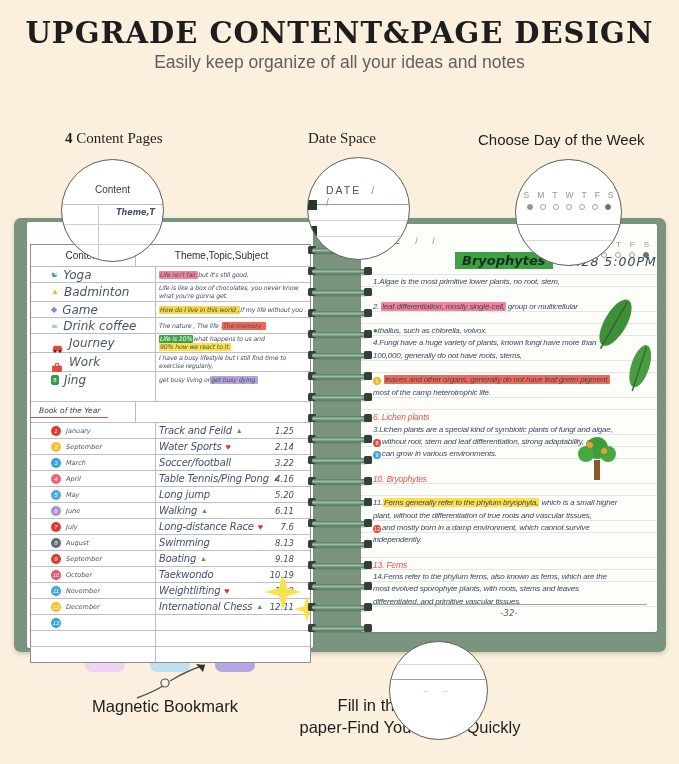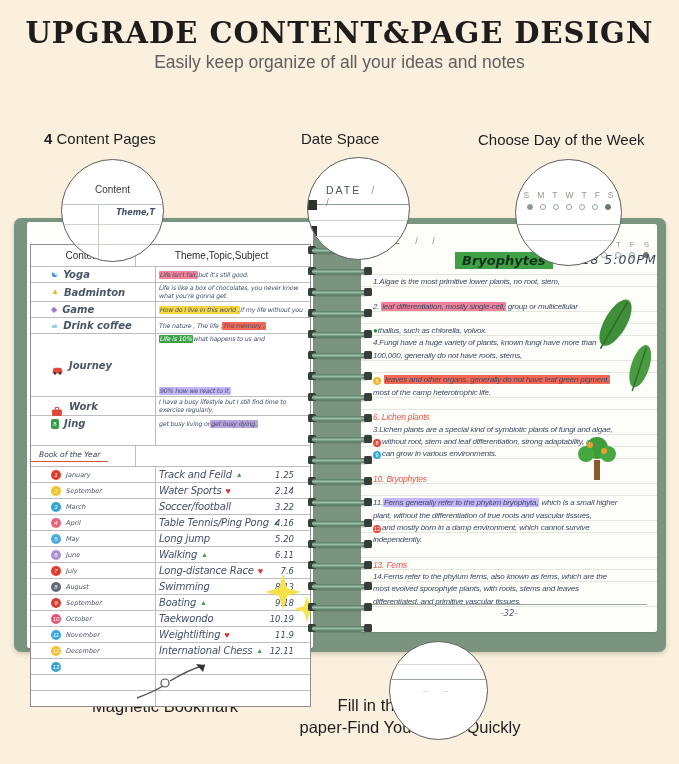--- a/index.html
+++ b/index.html
@@ -9,22 +9,22 @@
   
   .title{position:absolute;top:16px;left:0;width:679px;text-align:center;
          font-family:"DejaVu Serif","Liberation Serif",serif;font-weight:700;
          font-size:29px;letter-spacing:1px;color:#1d1d1d;}
   .subtitle{position:absolute;top:52px;left:0;width:679px;text-align:center;
             font-size:17.5px;color:#5f5f5f;}
 
   
   .callout{position:absolute;font-size:15px;color:#1e1e1e;}
   .callout b{font-weight:700;}
-  .cl-cp{left:44px;top:130px;}
-  .cl-ds{left:301px;top:130px;}
+  .cl-cp{left:65px;top:130px;font-family:Liberation Serif, serif;}
+  .cl-ds{left:308px;top:130px;font-family:Liberation Serif, serif;}
   .cl-dw{left:478px;top:131px;}
   .cl-mb{left:60px;top:697px;width:210px;text-align:center;font-size:16.5px;}
   .cl-fn{left:265px;top:694px;width:290px;text-align:center;font-size:16.5px;line-height:22px;}
 
   
   .cover{position:absolute;left:14px;top:218px;width:652px;height:434px;
          background:#7a9480;border-radius:7px;box-shadow:0 2px 4px rgba(80,80,60,.25);z-index:1;}
   .bookmark{position:absolute;top:630px;width:40px;height:42px;border-radius:0 0 7px 7px;z-index:2;}
   .left-page{position:absolute;left:27px;top:222px;width:286px;height:426px;background:#fefefc;
              border-radius:2px;box-shadow:0 1px 2px rgba(90,90,70,.25);z-index:3;}
@@ -42,29 +42,29 @@
 
   
   .ltable{position:absolute;left:3px;top:22px;width:279px;border:1px solid #8f8f8f;background:#fff;}
   .trow{display:flex;align-items:stretch;border-bottom:1px solid #bdbdbd;min-height:15px;}
   .trow:last-child{border-bottom:none;justify-content:space-between;}
   .tcell1{width:104px;border-right:1px solid #bdbdbd;display:flex;align-items:center;padding-left:20px;gap:5px;}
   .tcell2{flex:1;display:flex;align-items:center;flex-wrap:wrap;padding:1px 3px;position:relative;}
   .hrow{min-height:21px;}
   .hrow .tcell1,.hrow .tcell2{justify-content:center;padding-left:0;font-size:10px;color:#2e2e2e;}
   .hand{font-style:italic;font-family:"DejaVu Sans",sans-serif;}
-  .alabel{font-size:10px;color:#4a5568;font-style:italic;font-weight:bold;}
+  .alabel{font-size:12px;color:#4a5568;font-style:italic;}
   .aseg{font-size:6.3px;letter-spacing:-0.2px;color:#44506b;font-style:italic;line-height:8px;}
   .aicon-glyph{font-size:8px;line-height:8px;font-style:normal;}
   .aicon-badge{width:8px;height:10px;border-radius:2px;color:#fff;font-size:6px;line-height:10px;
                text-align:center;font-style:normal;flex:0 0 auto;}
   .aicon-svg{width:13px;height:9px;flex:0 0 auto;}
   .hl{padding:0 1px;border-radius:1px;}
   .hl-pink{background:#f2839a;} .hl-yellow{background:#f7d843;} .hl-red{background:#f26854;}
-  .hl-green{background:#3da14a;color:#fff;} .hl-blue{background:#c4b5fd;margin-top:44px;} .hl-purple{background:#b7a4dd;}
+  .hl-green{background:#3da14a;color:#fff;} .hl-blue{background:#fde047;} .hl-purple{background:#b7a4dd;}
   .boyrow{min-height:20px;}
   .boyrow .tcell1{justify-content:flex-start;padding-left:0;}
   .boy-text{font-size:7.5px;color:#3a4150;font-style:italic;border-bottom:1.5px solid #e04b3a;padding:0 8px 2px;}
   .mnum{width:10px;height:10px;border-radius:50%;color:#fff;font-size:6px;line-height:10px;text-align:center;
         font-style:italic;flex:0 0 auto;}
   .mlabel{font-size:6.5px;color:#4a5568;font-style:italic;}
   .mact{font-size:10px;color:#44506b;font-style:italic;letter-spacing:-0.2px;}
   .marker{margin-left:4px;font-style:normal;}
   .marker-tri{color:#3da14a;font-size:7px;} .marker-heart{color:#e0352b;font-size:9px;}
   .mpage{position:absolute;right:16px;font-size:8.5px;color:#3d4a6b;font-style:italic;}
@@ -72,21 +72,21 @@
 
   
   .rp-date{position:absolute;left:11px;top:12px;font-size:9px;color:#47564c;letter-spacing:1.5px;}
   .rp-date .slashes{color:#8a948c;margin-left:14px;letter-spacing:6px;}
   .rp-week{position:absolute;right:8px;top:16px;display:flex;flex-direction:column;align-items:flex-end;gap:3px;}
   .week-letters{display:flex;gap:9px;font-size:8px;color:#8b998c;}
   .week-dots{display:flex;gap:8px;}
   .wdot{width:6px;height:6px;border-radius:50%;border:1px solid #9aa89b;box-sizing:border-box;}
   .wdot.filled{background:#8d9c8e;border-color:#8d9c8e;}
   .wdot.filled-dark{background:#66766a;border-color:#66766a;}
-  .rp-titlerow{position:absolute;left:94px;top:28px;display:flex;align-items:flex-start;gap:15px;}
+  .rp-titlerow{position:absolute;left:94px;top:28px;display:flex;align-items:flex-end;gap:15px;}
   .note-title{background:#3fa046;color:#12311a;font-size:13px;font-weight:700;font-style:italic;padding:1px 7px;}
   .note-dt{font-size:12.5px;color:#3a4758;font-style:italic;letter-spacing:1px;}
   .notes{position:absolute;left:12px;top:52px;width:278px;}
   .note-line{font-size:8px;line-height:12.3px;height:12.3px;color:#3c4a62;font-style:italic;
              letter-spacing:-0.2px;white-space:nowrap;}
   .note-line.nheading{color:#e2574c;font-size:8.5px;}
   .circ{display:inline-block;width:8px;height:8px;border-radius:50%;color:#fff;font-size:5.5px;line-height:8px;
         text-align:center;font-style:normal;letter-spacing:0;vertical-align:-1px;margin-right:1px;}
   .circ-yellow{background:#f0b42a;} .circ-red{background:#e0493b;} .circ-blue{background:#3fa7e0;}
   .bullet-green{color:#2f8f3e;font-style:normal;}

